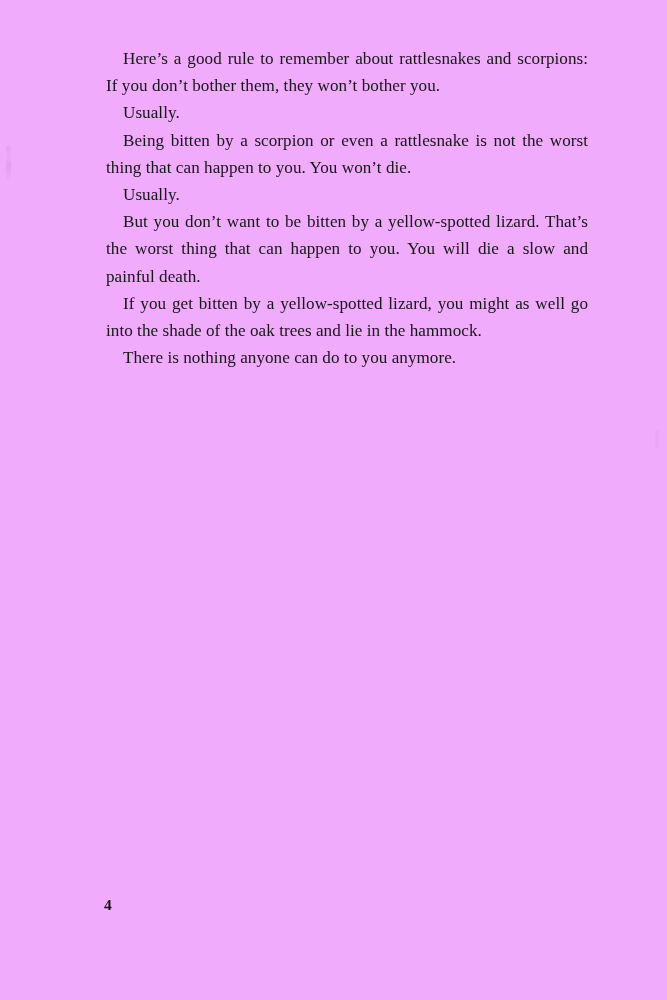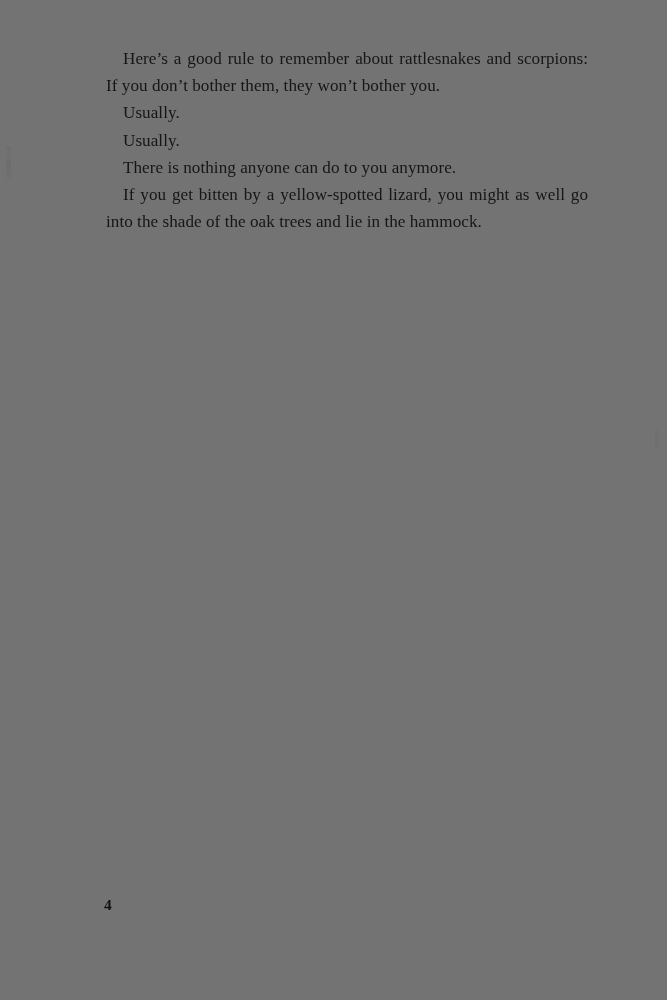--- a/index.html
+++ b/index.html
@@ -14,21 +14,21 @@
     overflow: hidden;
     position: relative;
   }
 
   .page {
     position: absolute;
     left: 0;
     top: 0;
     width: 667px;
     height: 1000px;
-    background: #737373;
+    background: #f0abfc;
   }
 
   
   .scan-artifact {
     position: absolute;
     left: 6px;
     top: 146px;
     width: 5px;
     height: 34px;
     background: linear-gradient(to bottom,
@@ -85,20 +85,22 @@
 <body>
 
 <div class="page">
 
   <div class="scan-artifact"></div>
   <div class="scan-artifact-2"></div>
 
   <div class="text-block">
     <p class="body-par">Here’s a good rule to remember about rattlesnakes and scorpions: If you don’t bother them, they won’t bother you.</p>
     <p class="body-par last-line-natural">Usually.</p>
+    <p class="body-par">Being bitten by a scorpion or even a rattlesnake is not the worst thing that can happen to you. You won’t die.</p>
     <p class="body-par last-line-natural">Usually.</p>
+    <p class="body-par">But you don’t want to be bitten by a yellow-spotted lizard. That’s the worst thing that can happen to you. You will die a slow and painful death.</p>
+    <p class="body-par">If you get bitten by a yellow-spotted lizard, you might as well go into the shade of the oak trees and lie in the ham­mock.</p>
     <p class="body-par last-line-natural">There is nothing anyone can do to you anymore.</p>
-    <p class="body-par">If you get bitten by a yellow-spotted lizard, you might as well go into the shade of the oak trees and lie in the ham­mock.</p>
   </div>
 
   <div class="page-number">4</div>
 
 </div>
 
 </body></html>

